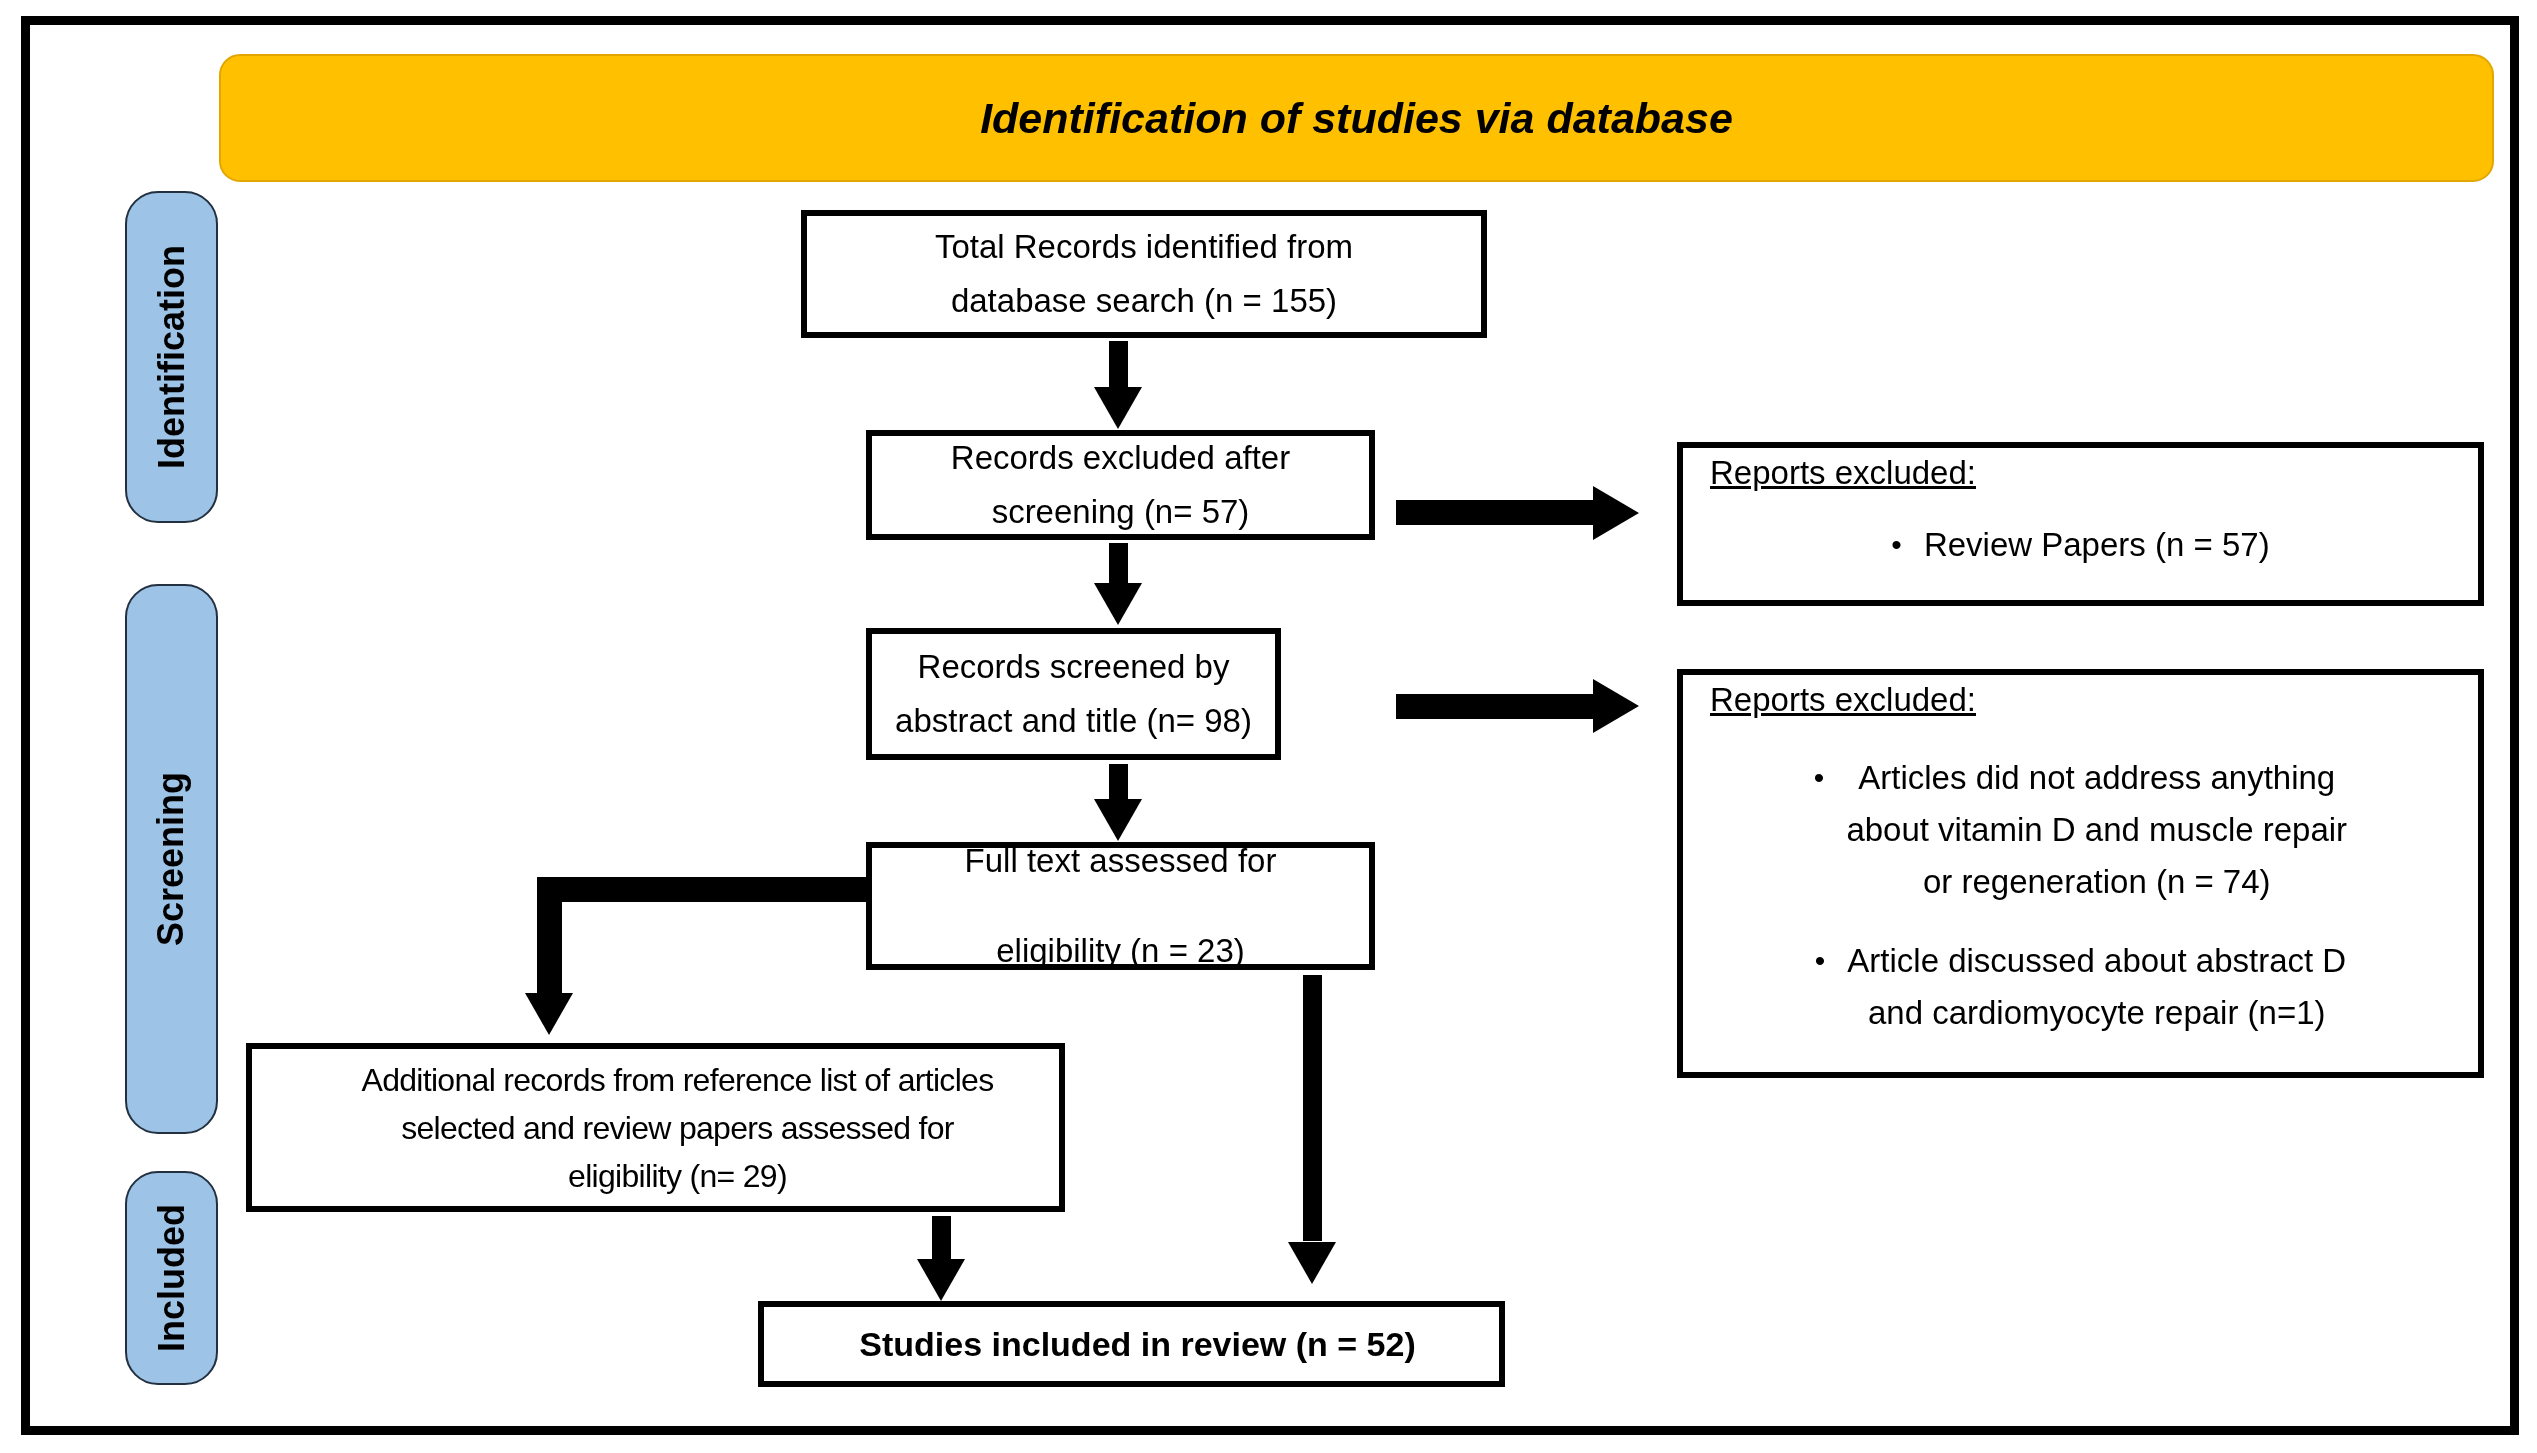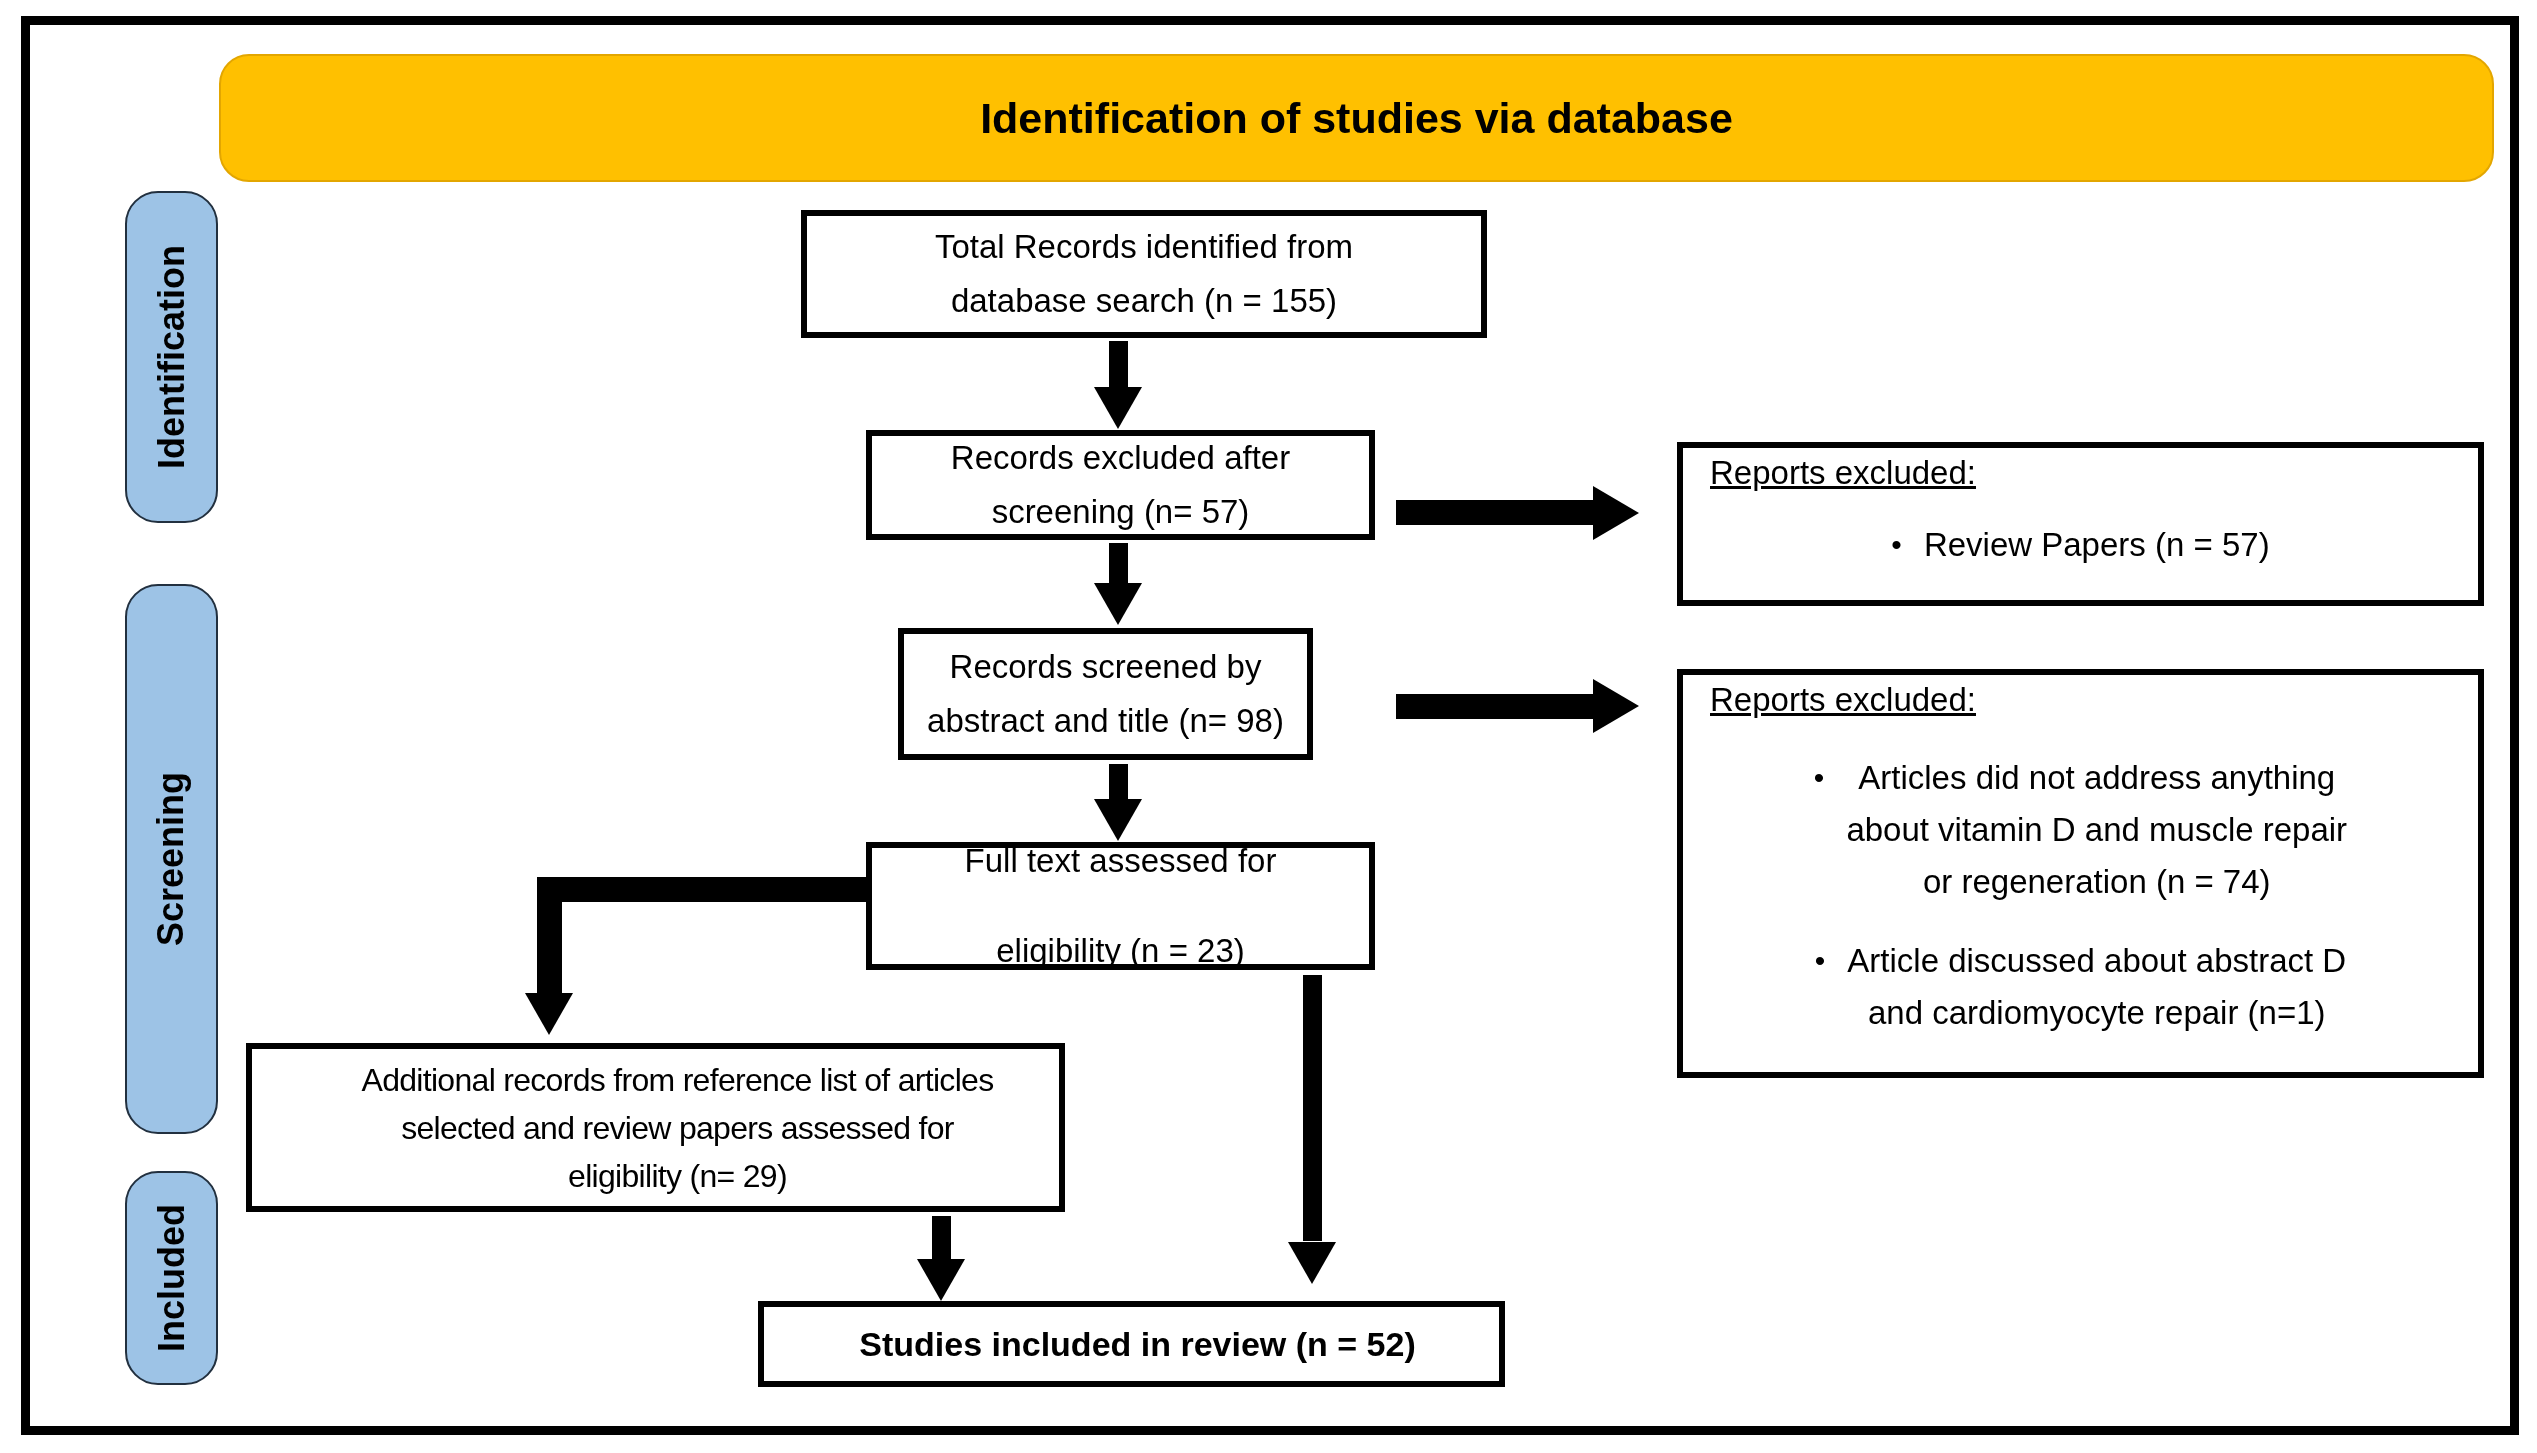--- a/index.html
+++ b/index.html
@@ -10,24 +10,24 @@
     color: #000000;
     overflow: hidden;
   }
   .canvas { position: relative; width: 2538px; height: 1454px; background: #fff; }
   .outer-frame {
     position: absolute; left: 21px; top: 16.4px; width: 2498px; height: 1419px;
     border: 9.7px solid #000; box-sizing: border-box; background: #fff;
   }
   .banner {
     position: absolute; left: 219px; top: 54px; width: 2275px; height: 128px;
-    background: #FFC000; border: 2.2px solid #E3A600; border-radius: 30px;
+    background: #FFC000; border: 2.2px solid #E3A600; border-radius: 21px;
     box-sizing: border-box;
     display: flex; align-items: center; justify-content: center;
-    font-size: 43px; font-weight: bold;
+    font-size: 43px; font-weight: bold; font-style: italic;
   }
   .stage {
     position: absolute; left: 125px; width: 93px;
     background: #9DC3E6; border: 2.2px solid #22303f; border-radius: 33px;
     box-sizing: border-box;
     display: flex; align-items: center; justify-content: center;
   }
   .stage span {
     transform: rotate(-90deg); white-space: nowrap;
     font-size: 36px; font-weight: bold;
@@ -83,21 +83,21 @@
   <div class="flow-box" style="left:801px; top:210px; width:686px; height:128px;">
     <div>Total Records identified from</div>
     <div>database search (n = 155)</div>
   </div>
 
   <div class="flow-box" style="left:866px; top:430px; width:509px; height:110px;">
     <div>Records excluded after</div>
     <div>screening (n= 57)</div>
   </div>
 
-  <div class="flow-box" style="left:866px; top:628px; width:415px; height:132px;margin-left:32px;">
+  <div class="flow-box" style="left:866px; top:628px; width:415px; height:132px;">
     <div>Records screened by</div>
     <div>abstract and title (n= 98)</div>
   </div>
 
   <div class="flow-box" style="left:866px; top:842px; width:509px; height:128px;gap:36px;">
     <div>Full text assessed for</div>
     <div>eligibility (n = 23)</div>
   </div>
 
   <div class="flow-box narrowtext" style="left:246px; top:1043px; width:819px; height:169px;padding-left:44px;">

